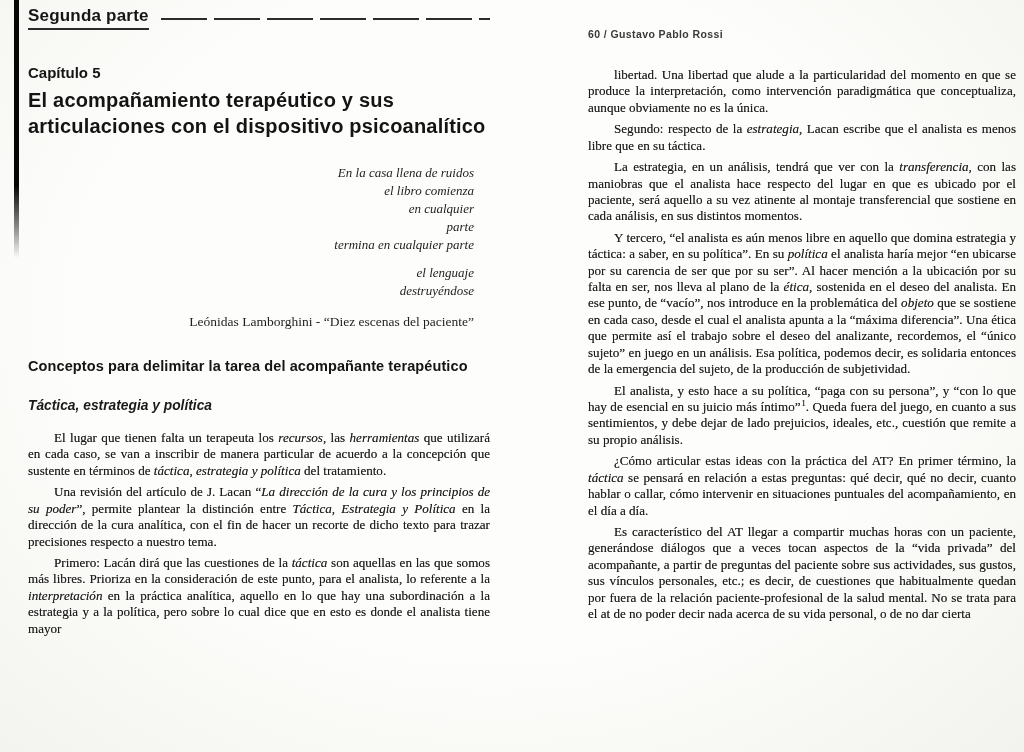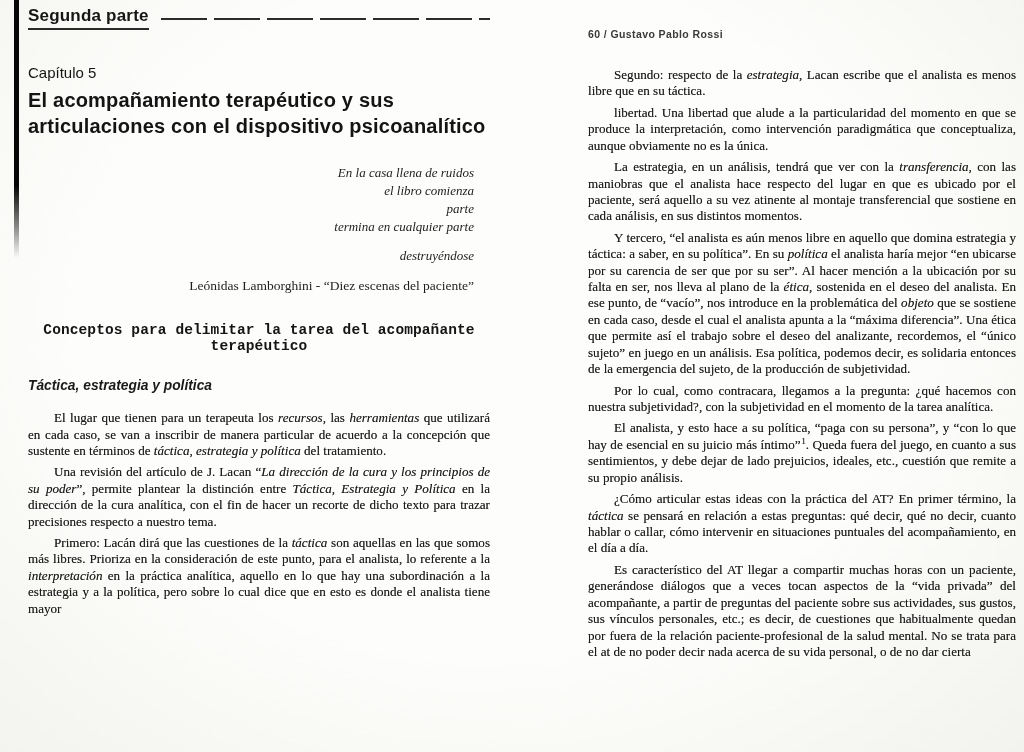--- a/index.html
+++ b/index.html
@@ -26,41 +26,41 @@
     color:#161616; letter-spacing:.2px;
     border-bottom:2px solid #2a2a2a; padding-bottom:2px;
   }
   .part-rule {
     flex:1; height:2px; margin-top:2px;
     background:repeating-linear-gradient(90deg, #2c2c2c 0 46px, rgba(0,0,0,0) 46px 53px);
   }
 
   .chapter-label {
     margin-top:34px;
-    font-family:"Liberation Sans", sans-serif; font-weight:400; font-size:15px; color:#151515;
+    font-family:"Liberation Sans", sans-serif; font-weight:700; font-size:15px; color:#151515;
   }
   .chapter-title {
     margin:6px 0 0 0;
     font-family:"Liberation Sans", sans-serif; font-weight:700; font-size:20px;
     line-height:1.32; color:#141414; letter-spacing:.2px;
   }
 
   .epigraph {
     margin-top:24px; text-align:right; padding-right:16px;
     font-style:italic; font-size:13px; line-height:1.38; color:#222;
   }
   .stanza2 { margin-top:11px; }
   .attribution {
     margin-top:13px; font-style:normal; font-size:13.5px; color:#1e1e1e;
   }
 
   .section-heading {
     margin:26px 0 0 0;
-    font-family:Liberation Mono, monospace; font-weight:700; font-size:14.5px;
-    color:#151515; letter-spacing:.1px;text-align:center;
+    font-family:Liberation Sans, sans-serif; font-weight:700; font-size:14.5px;
+    color:#151515; letter-spacing:.1px;
   }
   .subsection-heading {
     margin:24px 0 0 0;
     font-family:"Liberation Sans", sans-serif; font-weight:700; font-style:italic;
     font-size:13.8px; color:#1a1a1a;
   }
 
   .body-text { margin-top:17px; }
   .right-page .body-text { margin-top:27px; }
   .para {
@@ -89,45 +89,46 @@
       <span class="part-rule"></span>
     </div>
 
     <div class="chapter-label">Capítulo 5</div>
     <h1 class="chapter-title">El acompañamiento terapéutico y sus articulaciones con el dispositivo psicoanalítico</h1>
 
     <div class="epigraph">
       <div class="stanza">
           <div class="line">En la casa llena de ruidos</div>
           <div class="line">el libro comienza</div>
+          <div class="line">en cualquier</div>
           <div class="line">parte</div>
           <div class="line">termina en cualquier parte</div>
         </div>
       <div class="stanza stanza2">
+          <div class="line">el lenguaje</div>
           <div class="line">destruyéndose</div>
         </div>
       <div class="attribution">Leónidas Lamborghini - “Diez escenas del paciente”</div>
     </div>
 
     <h2 class="section-heading">Conceptos para delimitar la tarea del acompañante terapéutico</h2>
     <h3 class="subsection-heading">Táctica, estrategia y política</h3>
 
     <div class="body-text">
-        <p class="para"><span>El lugar que tienen para un terapeuta los </span><em>recursos</em><span>, las </span><em>herramientas</em><span> que utilizará en cada caso, se van a inscribir de manera particular de acuerdo a la concepción que sustente en términos de </span><em>táctica, estrategia y política</em><span> del tratamiento.</span></p>
+        <p class="para"><span>El lugar que tienen falta un terapeuta los </span><em>recursos</em><span>, las </span><em>herramientas</em><span> que utilizará en cada caso, se van a inscribir de manera particular de acuerdo a la concepción que sustente en términos de </span><em>táctica, estrategia y política</em><span> del tratamiento.</span></p>
         <p class="para"><span>Una revisión del artículo de J. Lacan “</span><em>La dirección de la cura y los principios de su poder</em><span>”, permite plantear la distinción entre </span><em>Táctica, Estrategia y Política</em><span> en la dirección de la cura analítica, con el fin de hacer un recorte de dicho texto para trazar precisiones respecto a nuestro tema.</span></p>
         <p class="para"><span>Primero: Lacán dirá que las cuestiones de la </span><em>táctica</em><span> son aquellas en las que somos más libres. Prioriza en la consideración de este punto, para el analista, lo referente a la </span><em>interpretación</em><span> en la práctica analítica, aquello en lo que hay una subordinación a la estrategia y a la política, pero sobre lo cual dice que en esto es donde el analista tiene mayor</span></p>
       </div>
   </div>
 
   <div class="right-page">
     <div class="running-header">60 / Gustavo Pablo Rossi</div>
     <div class="body-text">
+        <p class="para"><span>libertad. Una libertad que alude a la particularidad del momento en que se produce la interpretación, como intervención paradigmática que conceptualiza, aunque obviamente no es la única.</span></p>
         <p class="para"><span>Segundo: respecto de la </span><em>estrategia</em><span>, Lacan escribe que el analista es menos libre que en su táctica.</span></p>
-        <p class="para"><span>libertad. Una libertad que alude a la particularidad del momento en que se produce la interpretación, como intervención paradigmática que conceptualiza, aunque obviamente no es la única.</span></p>
         <p class="para"><span>La estrategia, en un análisis, tendrá que ver con la </span><em>transferencia</em><span>, con las maniobras que el analista hace respecto del lugar en que es ubicado por el paciente, será aquello a su vez atinente al montaje transferencial que sostiene en cada análisis, en sus distintos momentos.</span></p>
         <p class="para"><span>Y tercero, “el analista es aún menos libre en aquello que domina estrategia y táctica: a saber, en su política”. En su </span><em>política</em><span> el analista haría mejor “en ubicarse por su carencia de ser que por su ser”. Al hacer mención a la ubicación por su falta en ser, nos lleva al plano de la </span><em>ética</em><span>, sostenida en el deseo del analista. En ese punto, de “vacío”, nos introduce en la problemática del </span><em>objeto</em><span> que se sostiene en cada caso, desde el cual el analista apunta a la “máxima diferencia”. Una ética que permite así el trabajo sobre el deseo del analizante, recordemos, el “único sujeto” en juego en un análisis. Esa política, podemos decir, es solidaria entonces de la emergencia del sujeto, de la producción de subjetividad.</span></p>
-        <p class="para"><span>Por lo cual, como contracara, llegamos a la pregunta: ¿qué hacemos con nuestra subjetividad?, con la subjetividad en el momento de la tarea analítica.</span></p>
         <p class="para"><span>El analista, y esto hace a su política, “paga con su persona”, y “con lo que hay de esencial en su juicio más íntimo”</span><sup>1</sup><span>. Queda fuera del juego, en cuanto a sus sentimientos, y debe dejar de lado prejuicios, ideales, etc., cuestión que remite a su propio análisis.</span></p>
         <p class="para"><span>¿Cómo articular estas ideas con la práctica del AT? En primer término, la </span><em>táctica</em><span> se pensará en relación a estas preguntas: qué decir, qué no decir, cuanto hablar o callar, cómo intervenir en situaciones puntuales del acompañamiento, en el día a día.</span></p>
         <p class="para"><span>Es característico del AT llegar a compartir muchas horas con un paciente, generándose diálogos que a veces tocan aspectos de la “vida privada” del acompañante, a partir de preguntas del paciente sobre sus actividades, sus gustos, sus vínculos personales, etc.; es decir, de cuestiones que habitualmente quedan por fuera de la relación paciente-profesional de la salud mental. No se trata para el at de no poder decir nada acerca de su vida personal, o de no dar cierta</span></p>
       </div>
   </div>
 </div>
 
 </body></html>

